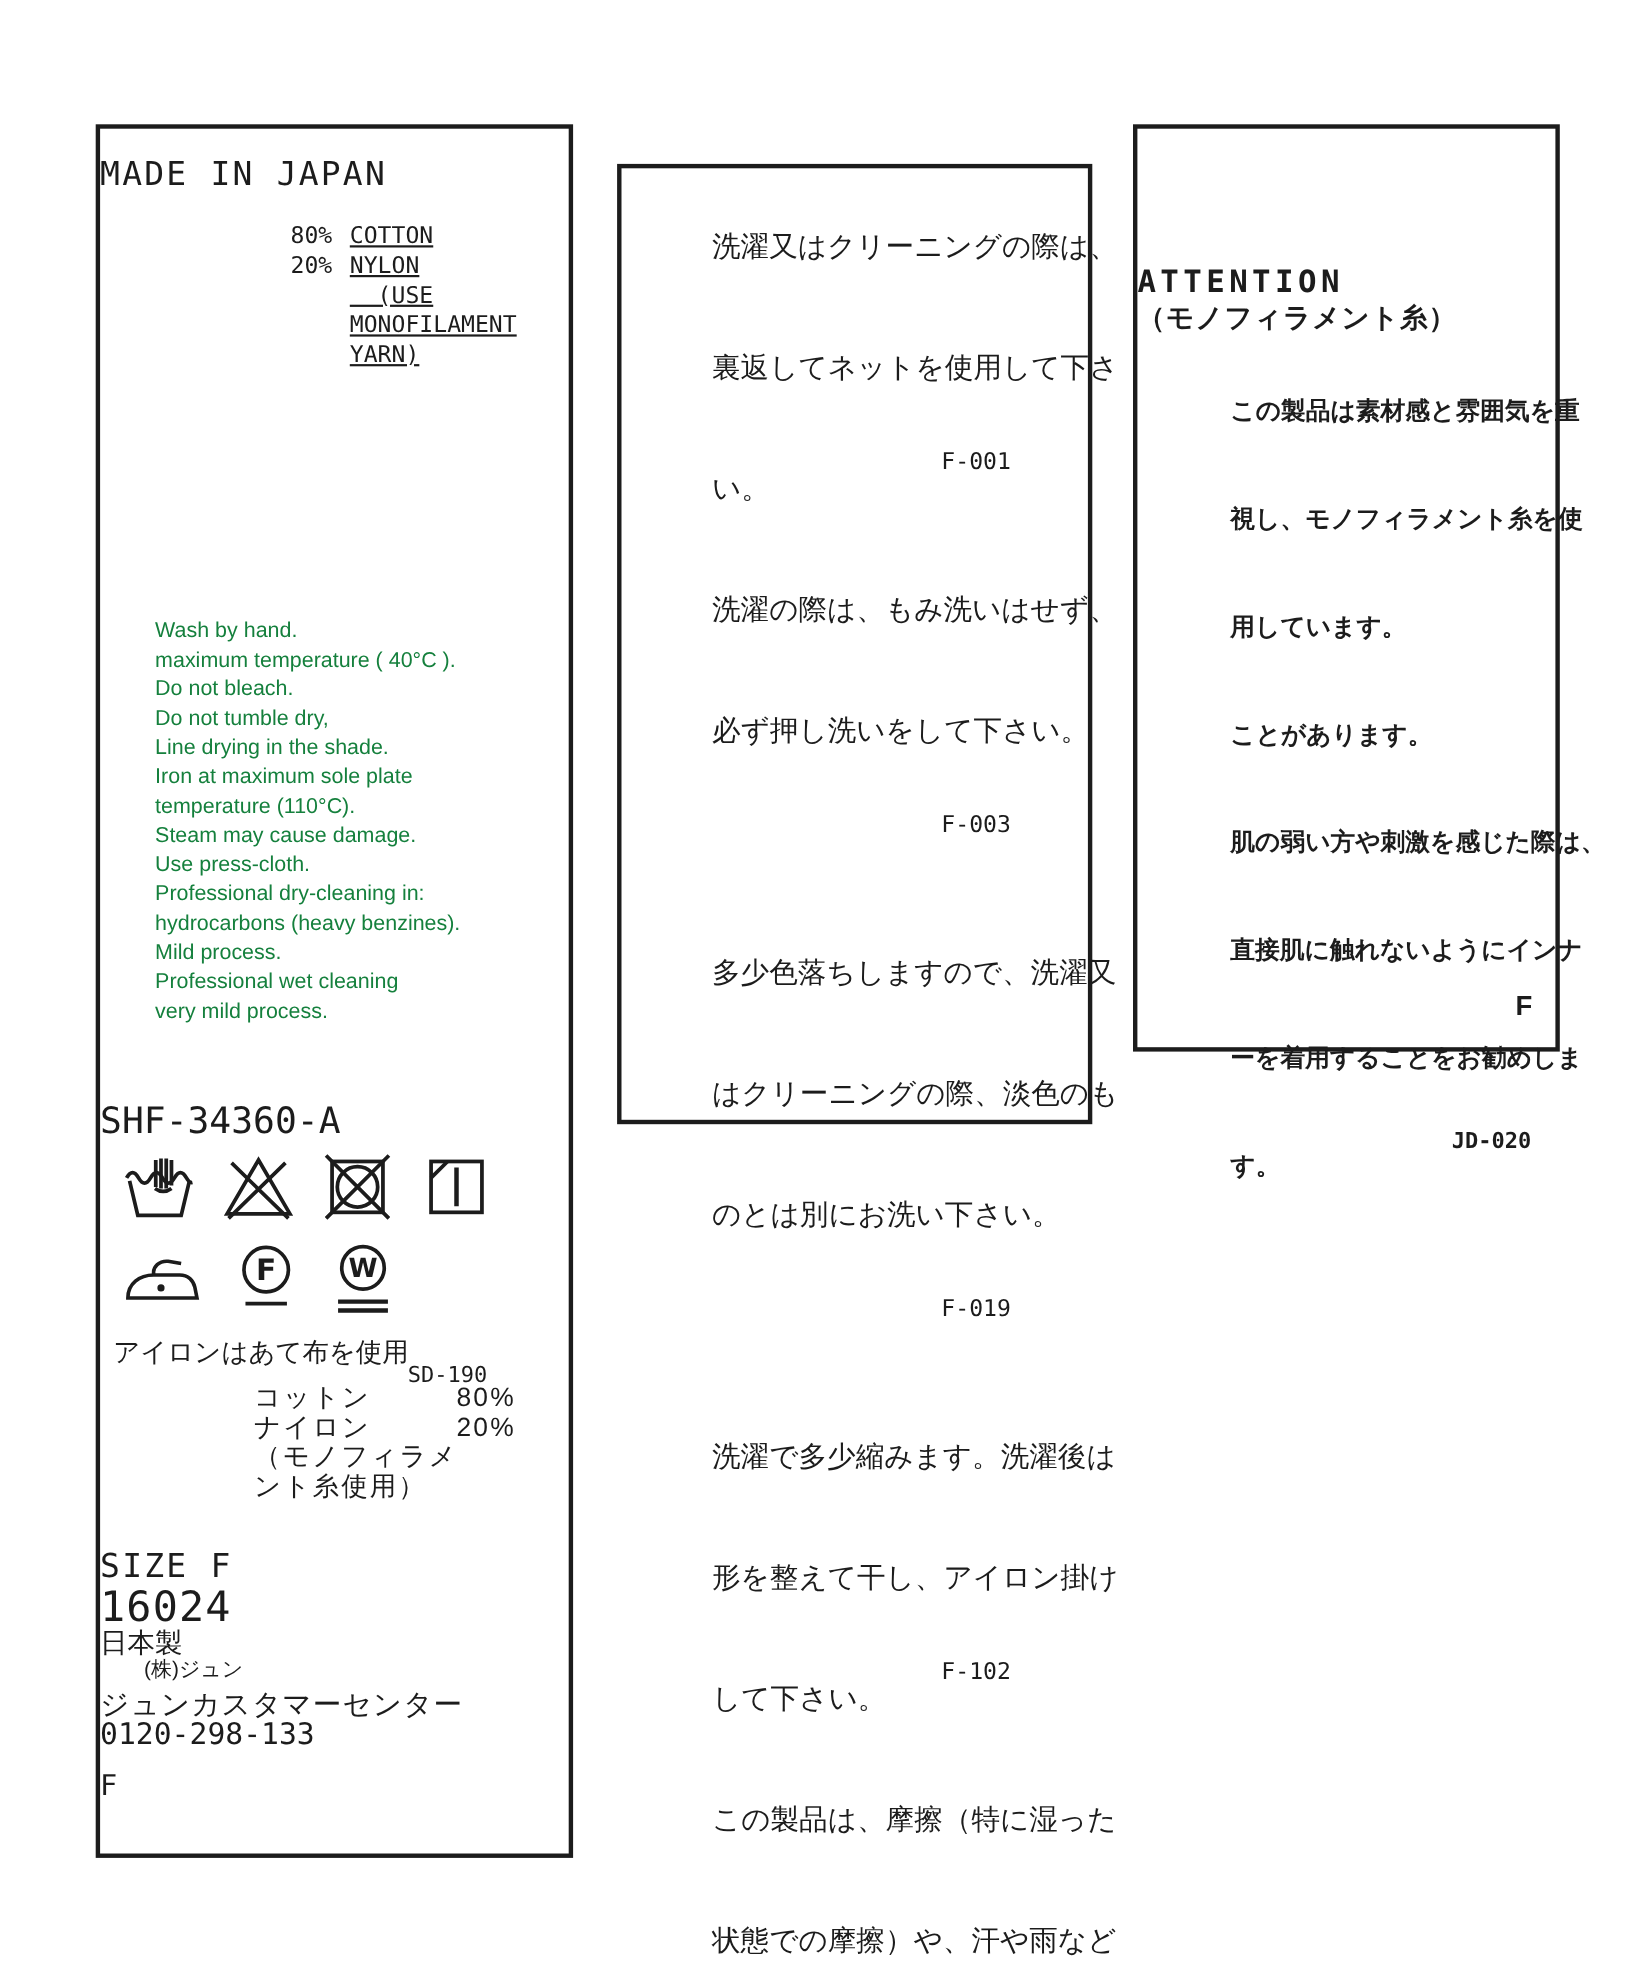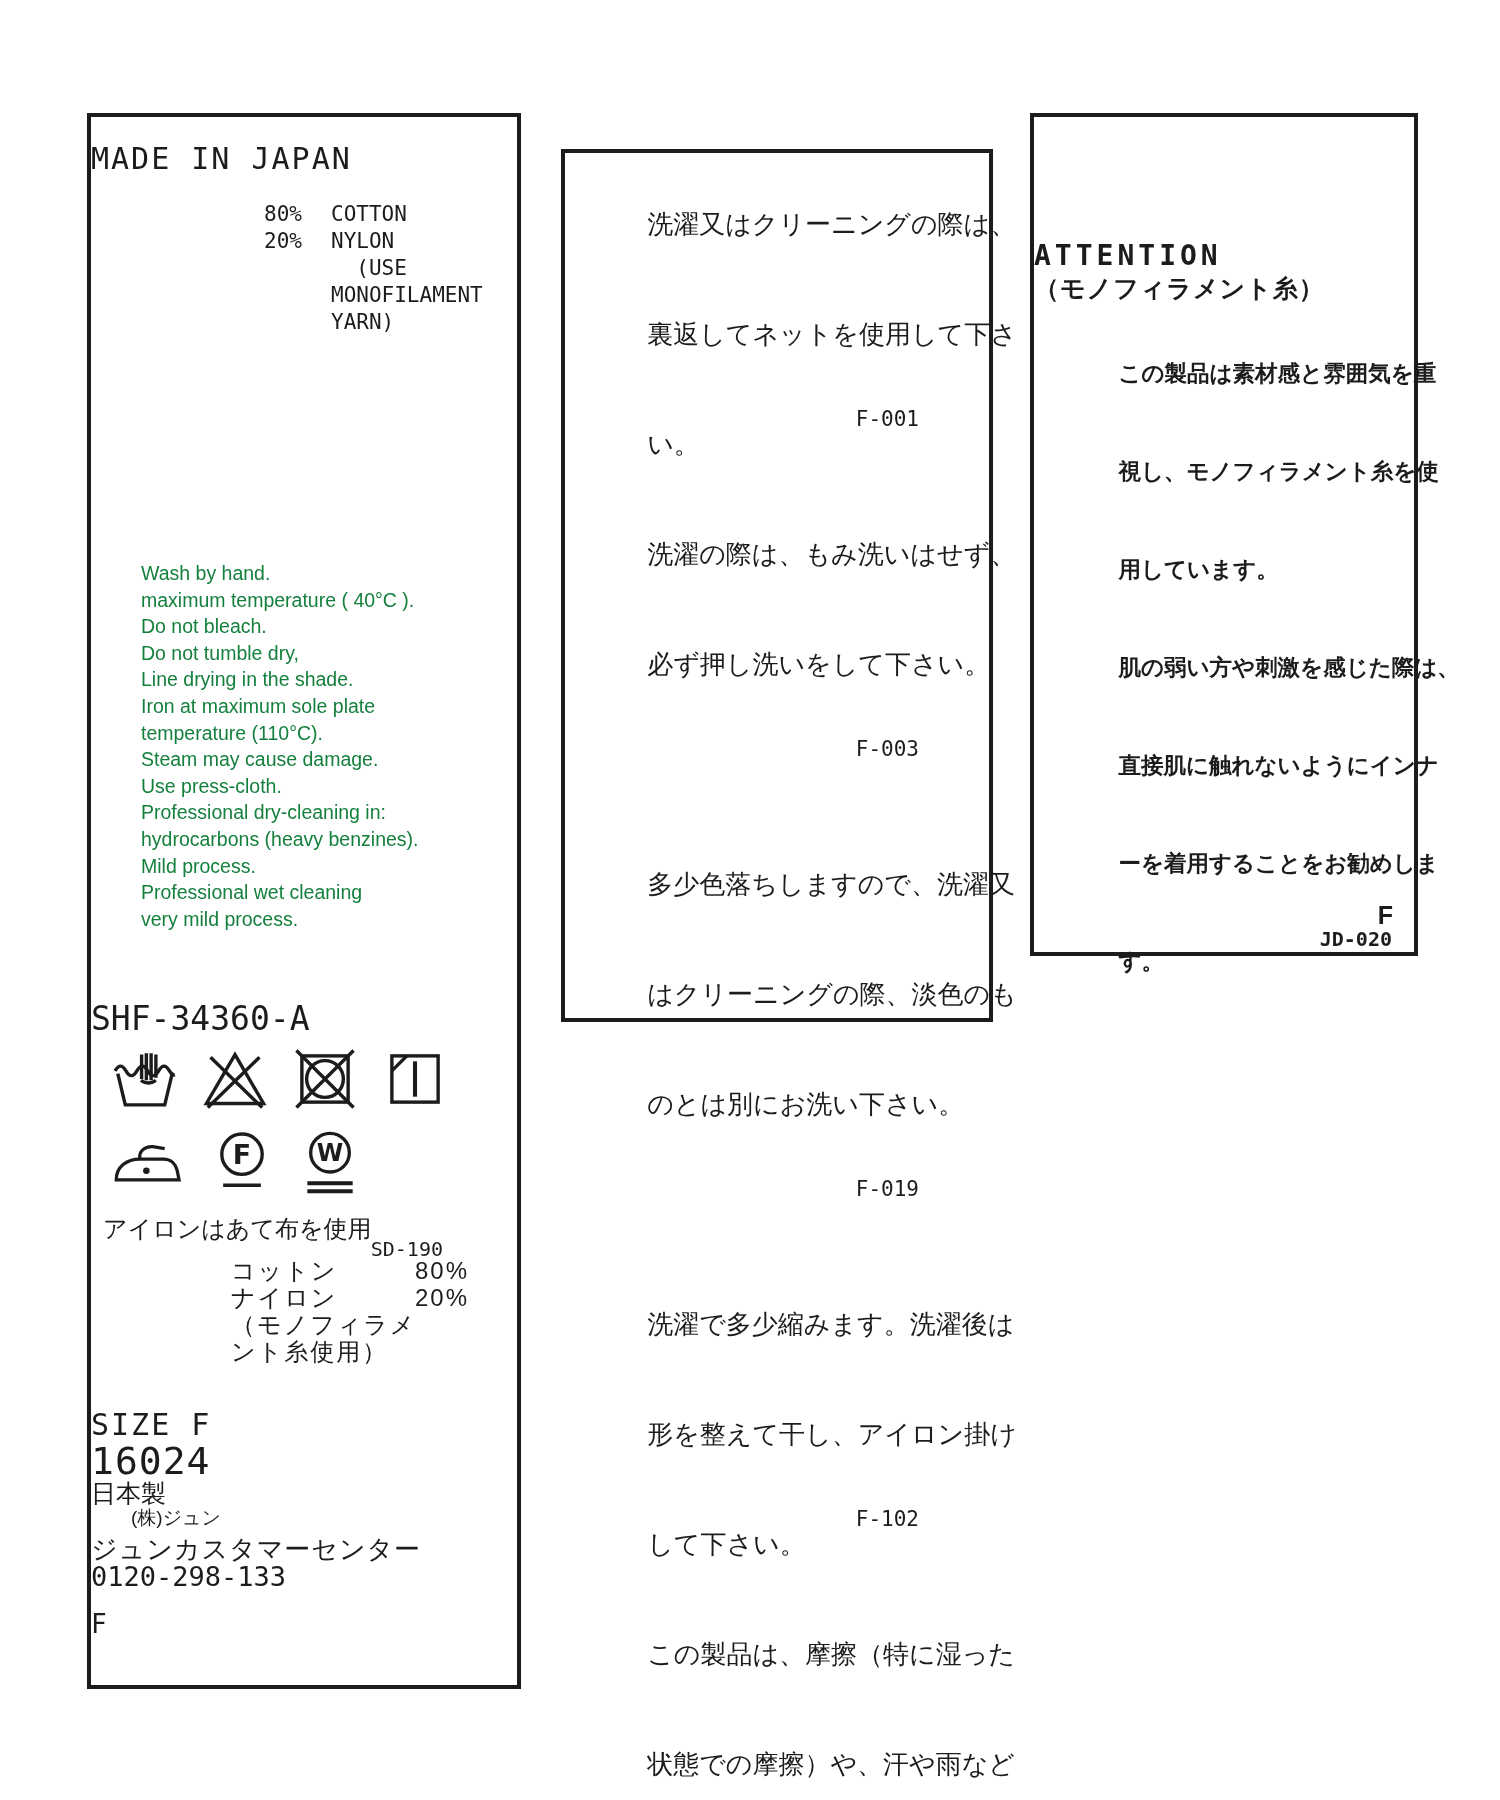--- a/index.html
+++ b/index.html
@@ -10,21 +10,21 @@
   #middle-panel{left:561px;top:113px;width:432px;height:873px;margin-top:36px;}
   #right-panel{left:1030px;top:113px;width:388px;height:843px;}
   .abs{position:absolute;left:0;right:0;}
   .mono{font-family:"DejaVu Sans Mono",monospace;}
   .ctr{}
   
   .made-in{top:24px;font-size:30px;letter-spacing:2px;}
   .comp-en{top:84px;left:100px;right:auto;font-size:21px;line-height:27px;}
   .comp-en .row{display:flex;}
   .comp-en .pct{width:111px;text-align:right;}
-  .comp-en .nm{margin-left:29px;white-space:pre;}
+  .comp-en .nm{margin-left:16px;white-space:pre;text-decoration:underline;}
   .care-en{top:443px;left:50px;right:20px;font-size:19.5px;line-height:26.6px;color:#15803d;}
   .shf{top:882px;font-size:33px;letter-spacing:0px;}
   .symrow1{top:928px;left:20px;display:flex;gap:22px;}
   .symrow2{top:1013px;left:20px;display:flex;align-items:flex-start;}
   .symrow2 .s2{margin-right:32px;}
   .iron-note{top:1096px;left:12px;font-size:24px;}
   .sd-code{top:1120px;right:74px;text-align:right;font-size:20px;}
   .comp-ja{top:1140px;font-size:24px;line-height:27px;letter-spacing:2px;}
   .comp-ja .row{position:relative;height:27px;}
   .comp-ja .nm{position:absolute;left:140px;white-space:pre;}
@@ -312,20 +312,24 @@
           <span>視し、モノフィラメント糸を使</span>
           <span class="acode"></span>
         </div>
 
         <div class="aline">
           <span>用しています。</span>
           <span class="acode"></span>
         </div>
 
 
+        <div class="aline">
+          <span>ことがあります。</span>
+          <span class="acode"></span>
+        </div>
 
         <div class="aline">
           <span>肌の弱い方や刺激を感じた際は、</span>
           <span class="acode"></span>
         </div>
 
         <div class="aline">
           <span>直接肌に触れないようにインナ</span>
           <span class="acode"></span>
         </div>

